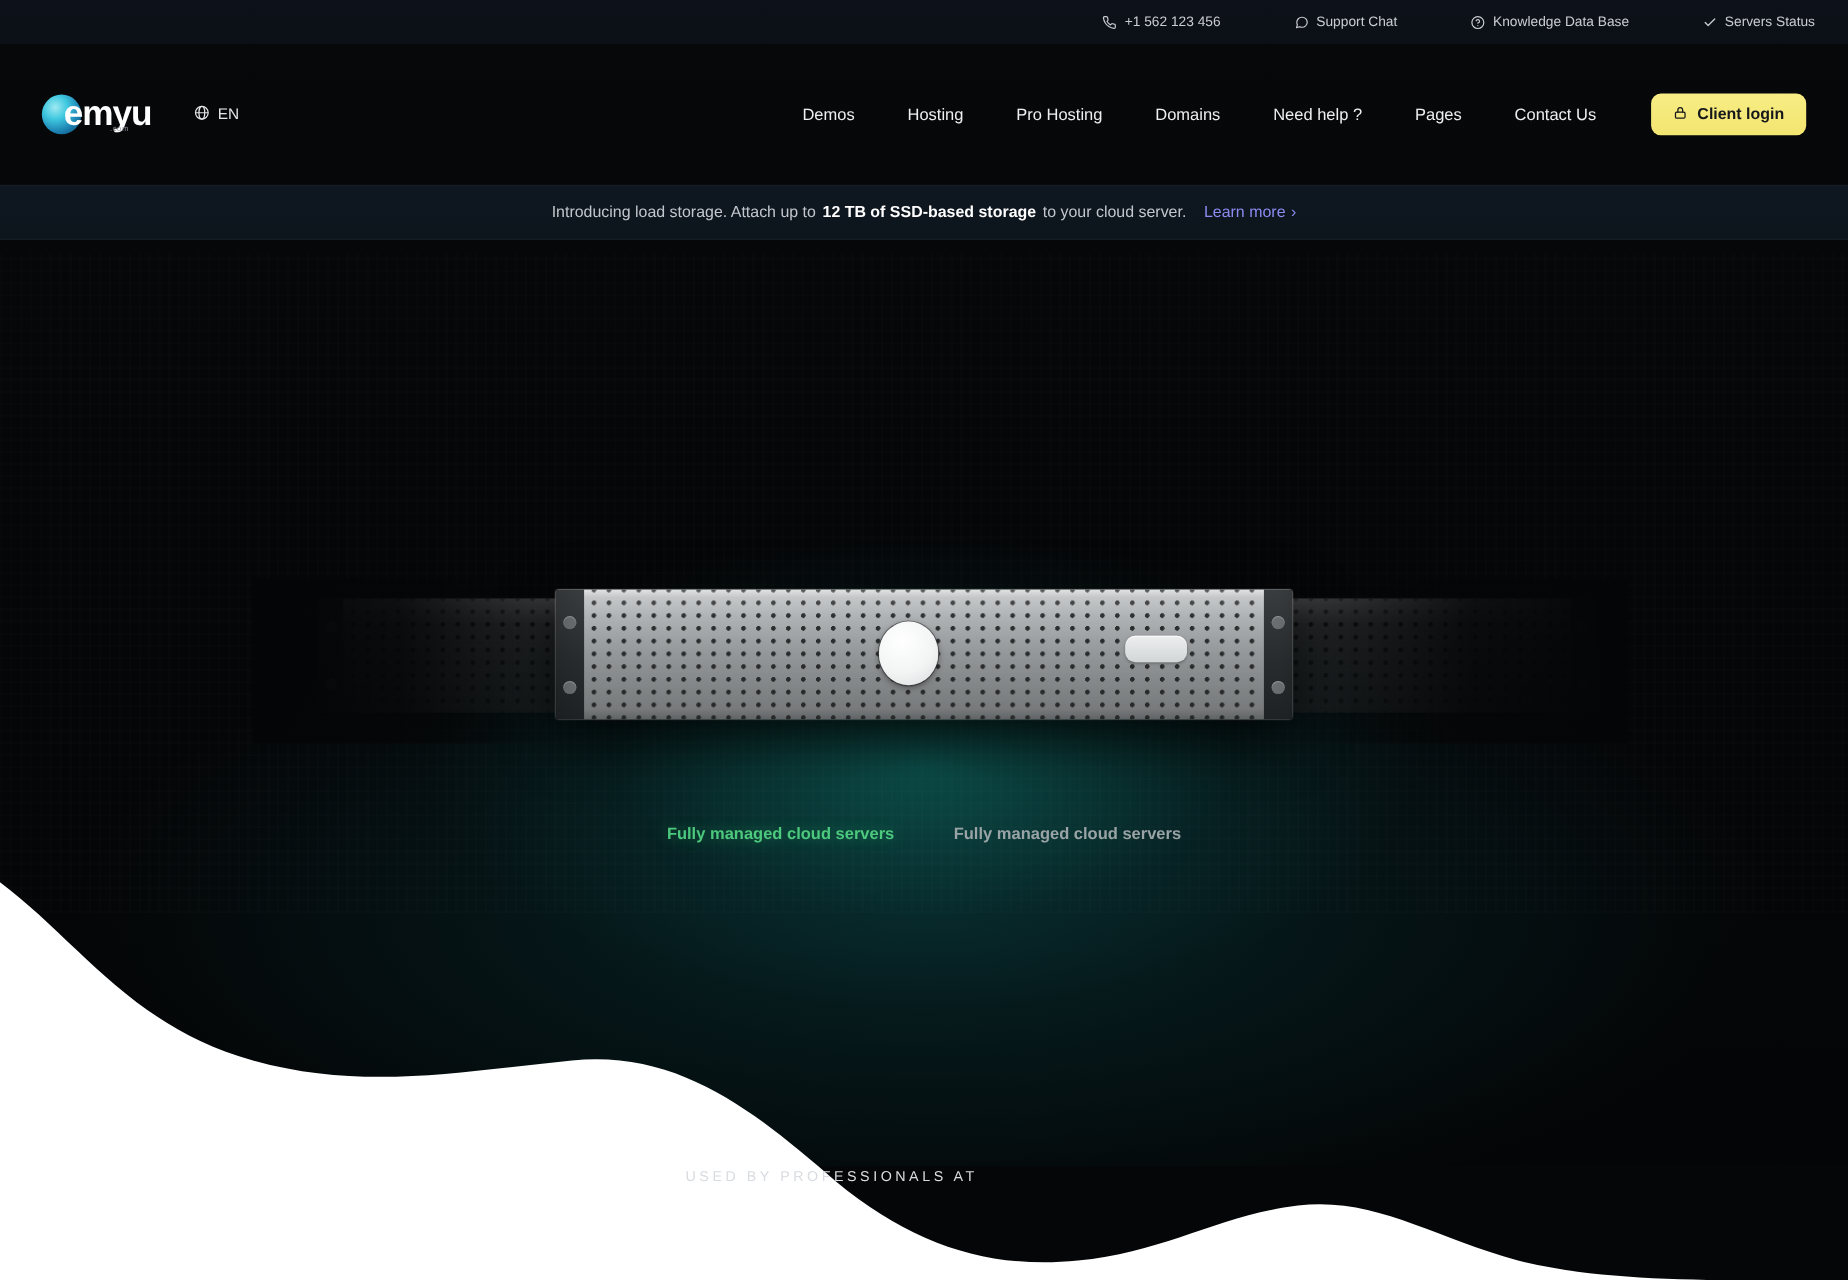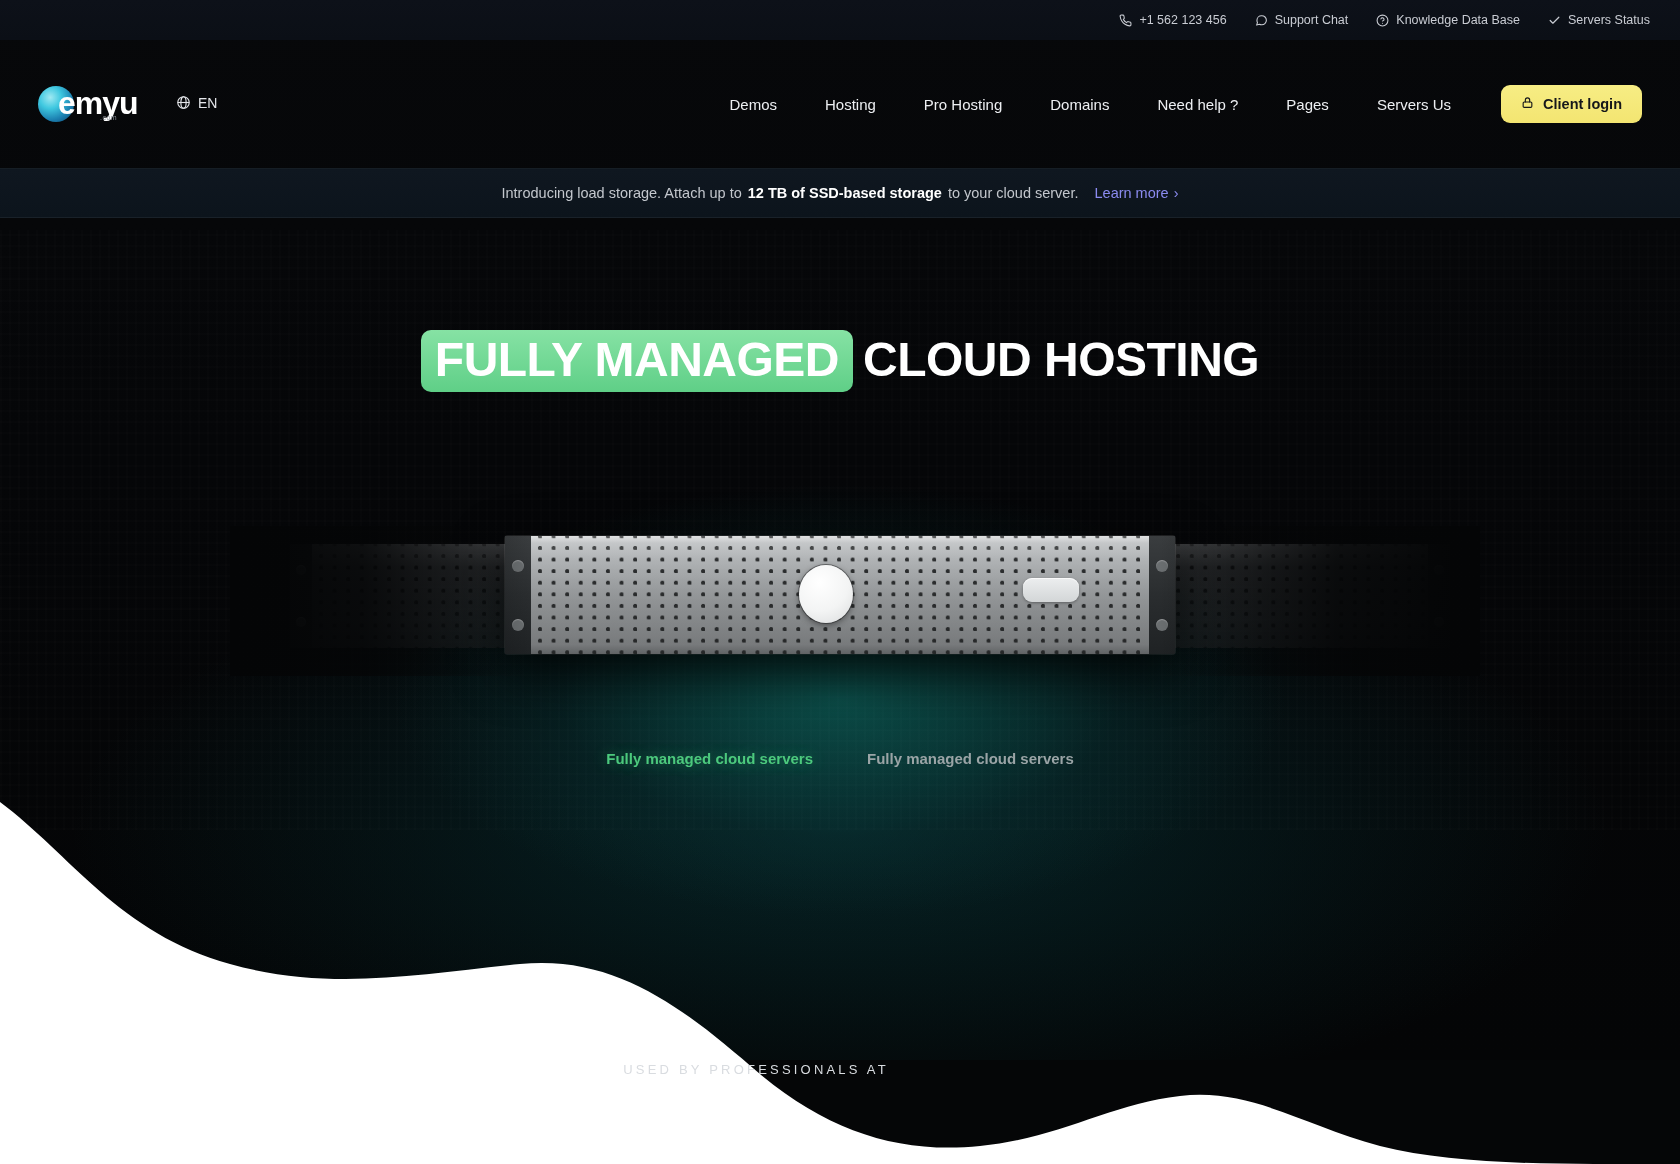--- a/index.html
+++ b/index.html
@@ -25,21 +25,21 @@
       repeating-linear-gradient(90deg, rgba(255,255,255,.012) 0 2px, rgba(0,0,0,0) 2px 9px),
       repeating-linear-gradient(0deg, rgba(255,255,255,.010) 0 2px, rgba(0,0,0,0) 2px 11px);
     opacity:.85;
   }
 
   
   .topbar {
     position:absolute; left:0; top:0; width:1680px; height:40px;
     background: linear-gradient(180deg,#0d1119 0%, #0b0f16 100%);
     display:flex; align-items:center; justify-content:flex-end;
-    padding-right:30px; z-index:40;
+    padding-right:30px; z-index:40;gap:39px;
   }
   .topbar-item {
     display:flex; align-items:center; gap:7px;
     color:#c9ccd3; font-size:12.5px; margin-left:28px; cursor:pointer;
     white-space:nowrap;
   }
   .topbar-item svg { display:block; }
 
   
   .nav {
@@ -268,21 +268,21 @@
       </div>
     </div>
 
     <div class="navlinks">
       <div class="navlink">Demos</div>
       <div class="navlink">Hosting</div>
       <div class="navlink">Pro Hosting</div>
       <div class="navlink">Domains</div>
       <div class="navlink">Need help ?</div>
       <div class="navlink">Pages</div>
-      <div class="navlink">Servers Us</div>
+      <div class="navlink">Contact Us</div>
     </div>
 
     <button class="login-btn">
       <span>
         <svg width="13" height="13" viewBox="0 0 24 24" fill="none" stroke="#16171a" stroke-width="2.1" stroke-linecap="round" stroke-linejoin="round">
             <rect x="4" y="11" width="16" height="10" rx="2"></rect>
             <path d="M8 11V7.4a4 4 0 0 1 8 0V11"></path>
           </svg>
       </span>
       <span>Client login</span>
@@ -292,23 +292,20 @@
   <div class="announce">
     <span>Introducing load storage. Attach up to</span>
     <b style="margin:16px 6px">12 TB of SSD-based storage</b>
     <span>to your cloud server.</span>
     <span class="learn">
       <span>Learn more</span>
       <span>›</span>
     </span>
   </div>
 
-  <div class="hero-title">
-    <span class="hl">FULLY MANAGED</span><span style="margin-left:10px">CLOUD HOSTING</span>
-  </div>
 
 
   <div class="servers">
 
     <div class="rack rack-side left">
       <div class="ear">
         <div class="ear-screw"></div>
         <div class="ear-screw"></div>
       </div>
       <div class="vent"></div>

